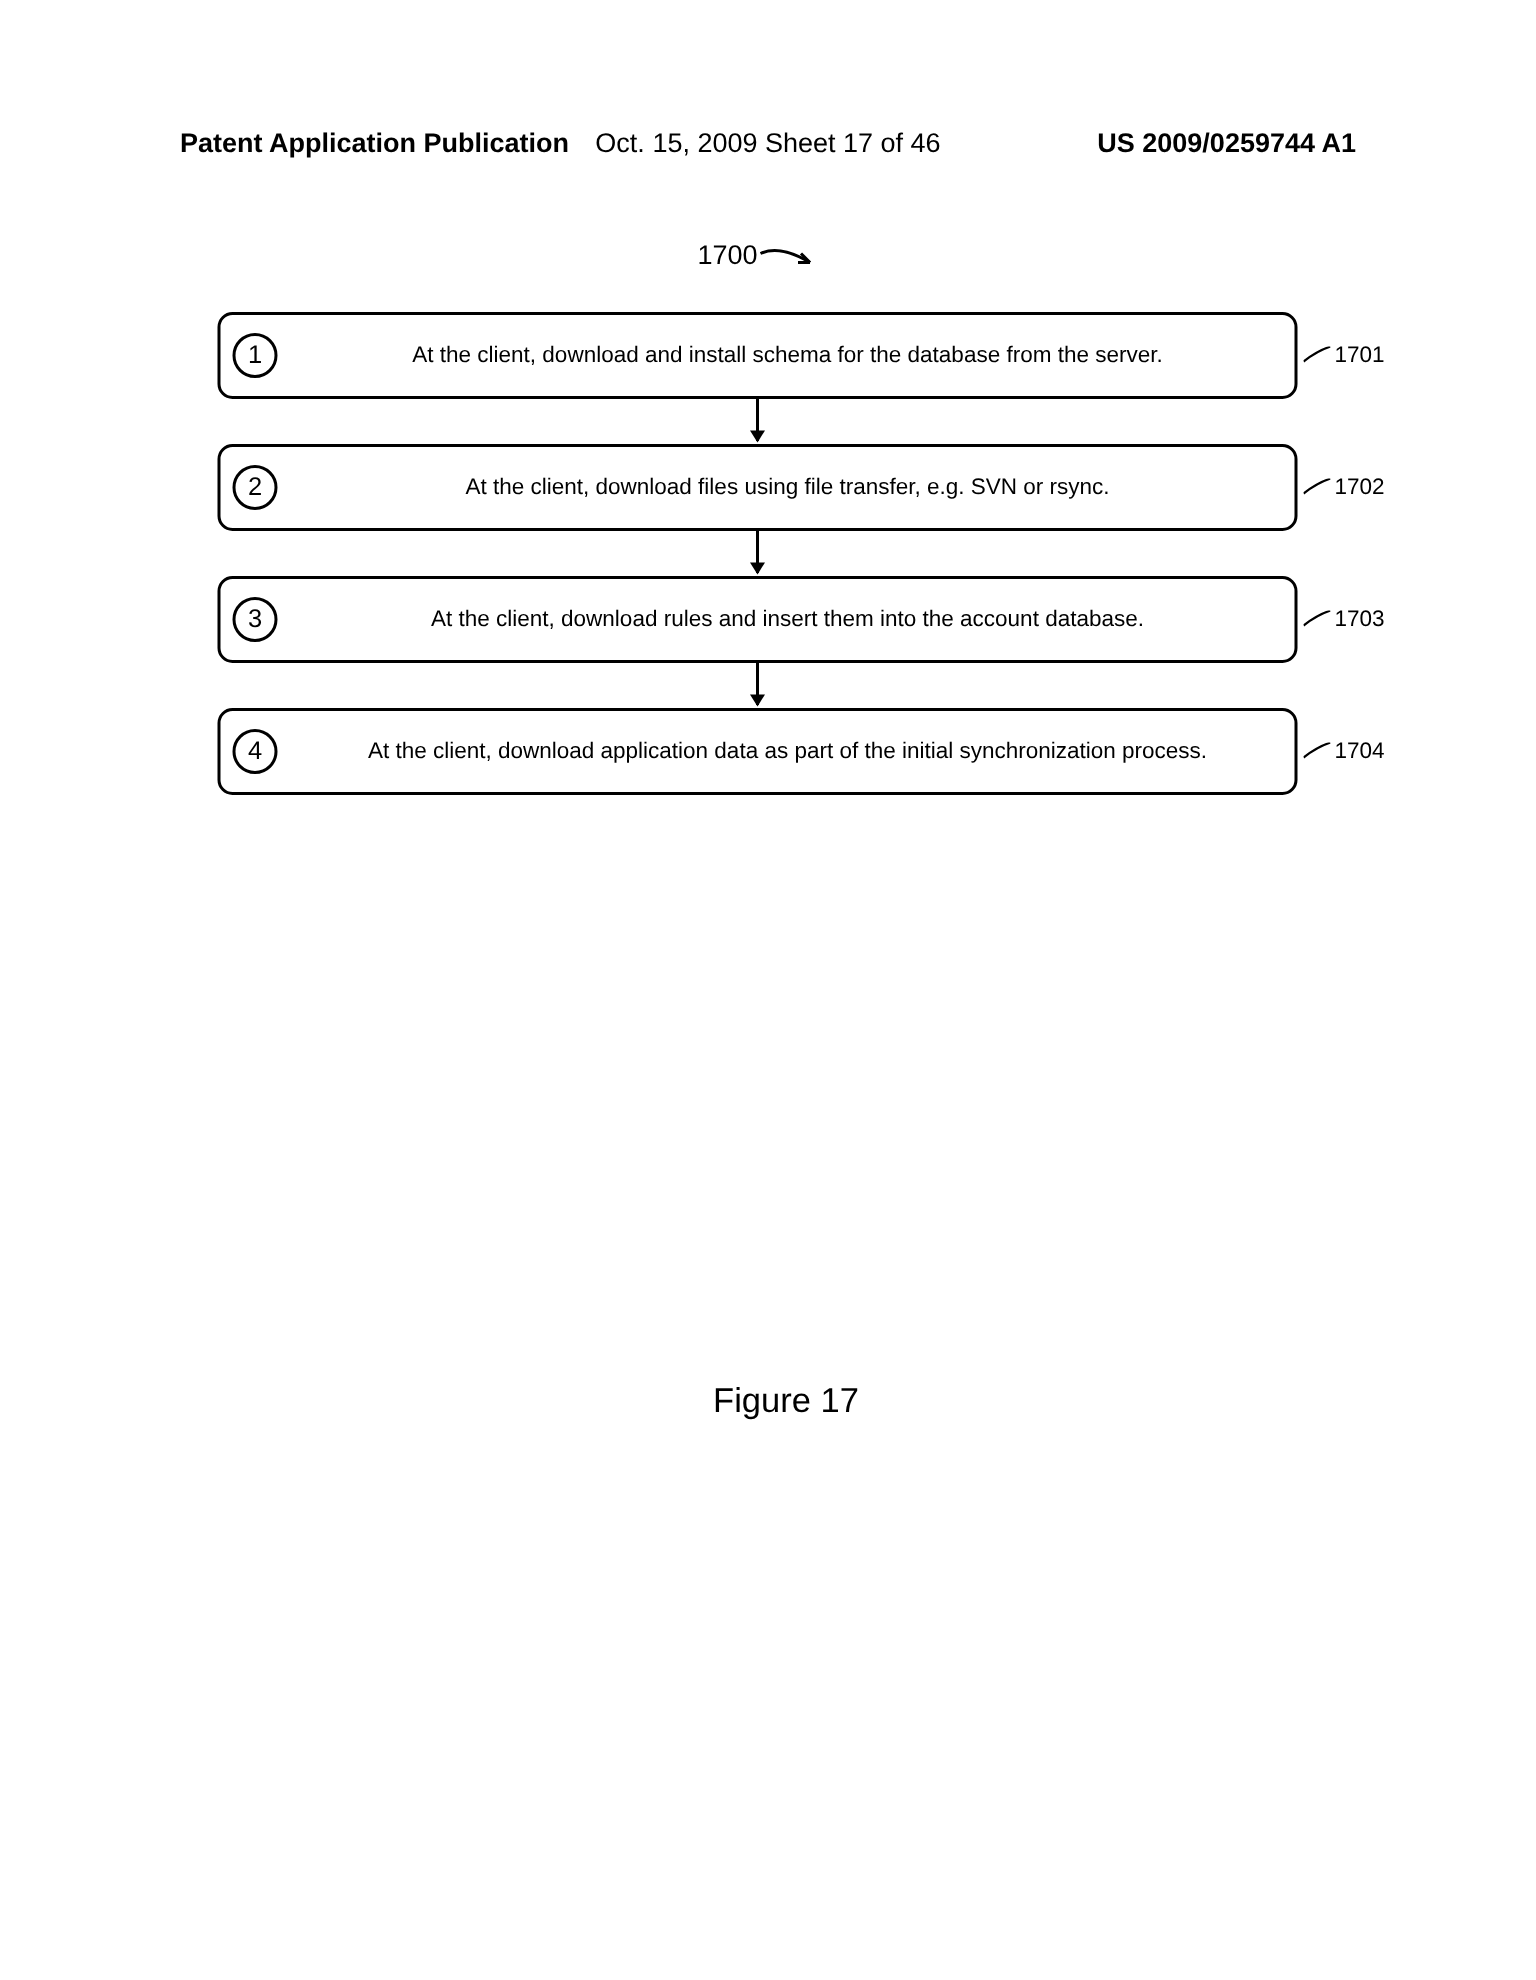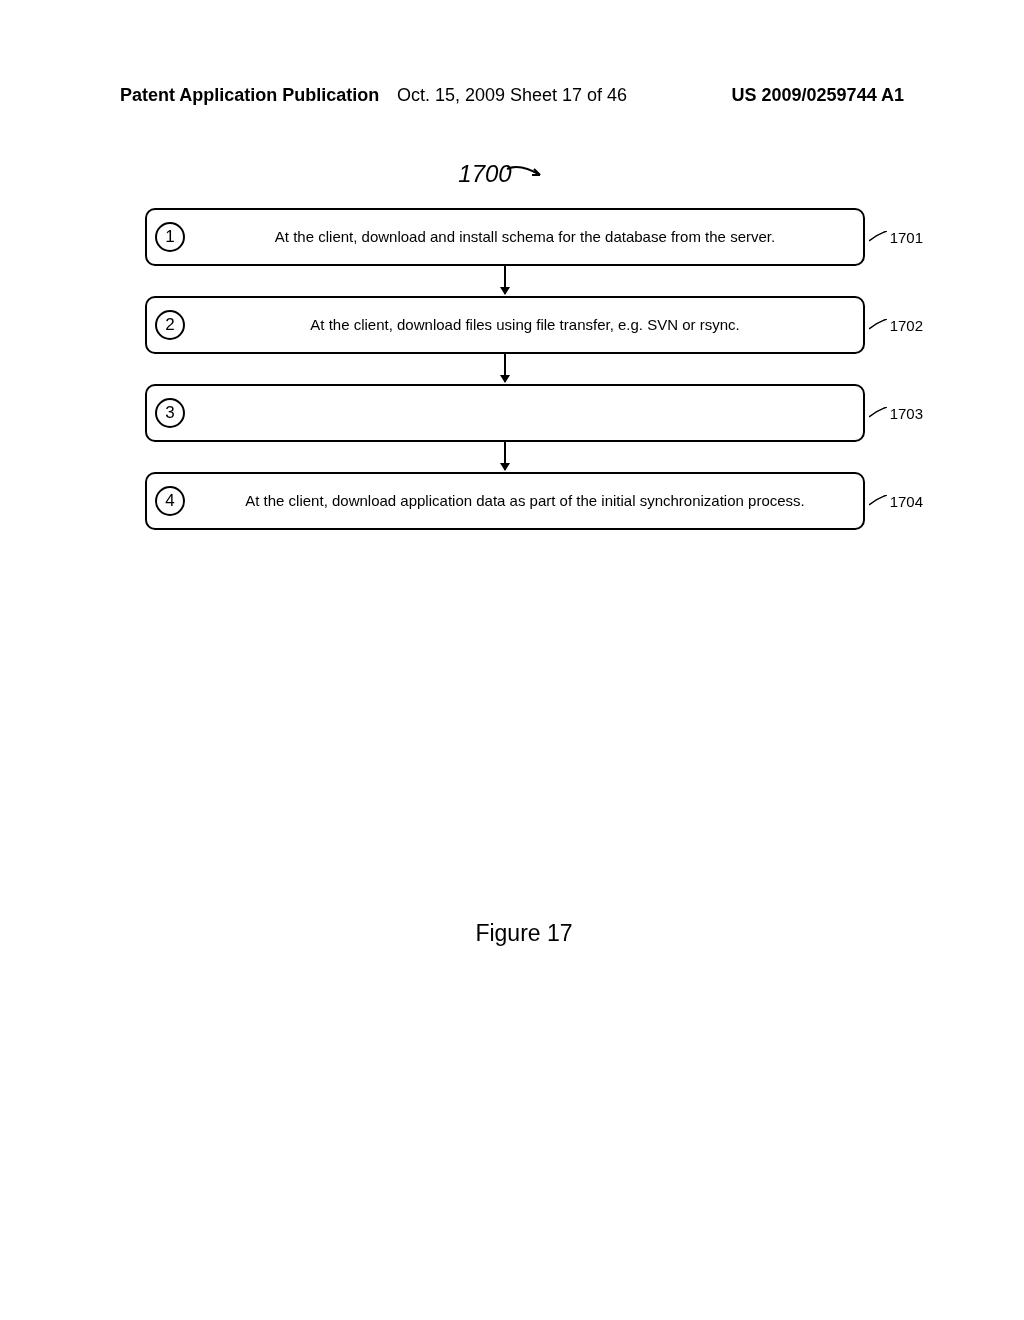--- a/index.html
+++ b/index.html
@@ -42,24 +42,23 @@
       width: 720px;
     }
     .fig-number-wrap {
       position: relative;
       text-align: center;
       margin-bottom: 20px;
       height: 28px;
     }
     .fig-number {
       display: inline-block;
-      font-size: 24px;
+      font-size: 18px;
       position: relative;
       left: -20px;
-      font-style: italic;
     }
     .fig-number-tail {
       position: absolute;
       left: 50%;
       top: 3px;
       width: 50px;
       height: 18px;
     }
     .step {
       position: relative;
@@ -176,20 +175,21 @@
     <div class="step-text">At the client, download files using file transfer, e.g. SVN or rsync.</div>
     <svg class="ref-connector" viewBox="0 0 18 12">
         <path d="M 0 10 Q 9 3 18 0" stroke="#000" stroke-width="1.5" fill="none"></path>
       </svg>
     <div class="step-ref">1702</div>
     <div class="arrow"></div>
   </div>
 
   <div class="step">
     <div class="step-num">3</div>
+    <div class="step-text">At the client, download rules and insert them into the account database.</div>
     <svg class="ref-connector" viewBox="0 0 18 12">
         <path d="M 0 10 Q 9 3 18 0" stroke="#000" stroke-width="1.5" fill="none"></path>
       </svg>
     <div class="step-ref">1703</div>
     <div class="arrow"></div>
   </div>
 
   <div class="step">
     <div class="step-num">4</div>
     <div class="step-text">At the client, download application data as part of the initial synchronization process.</div>

